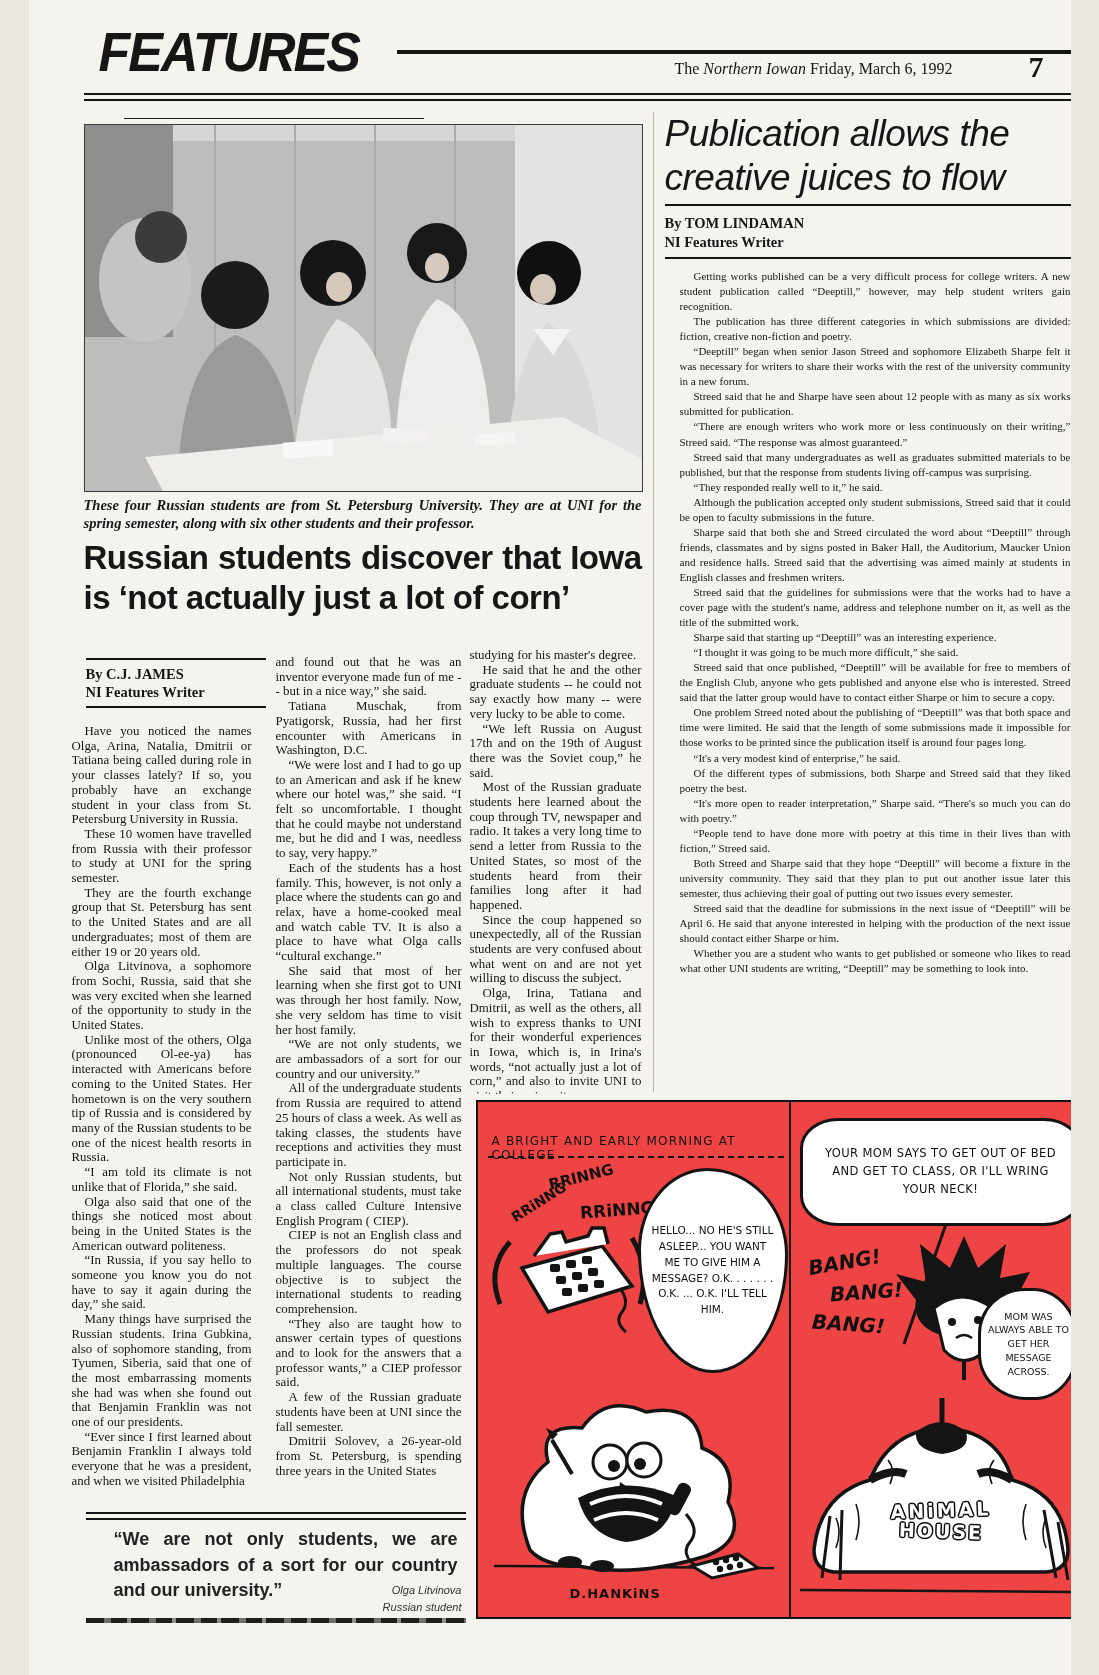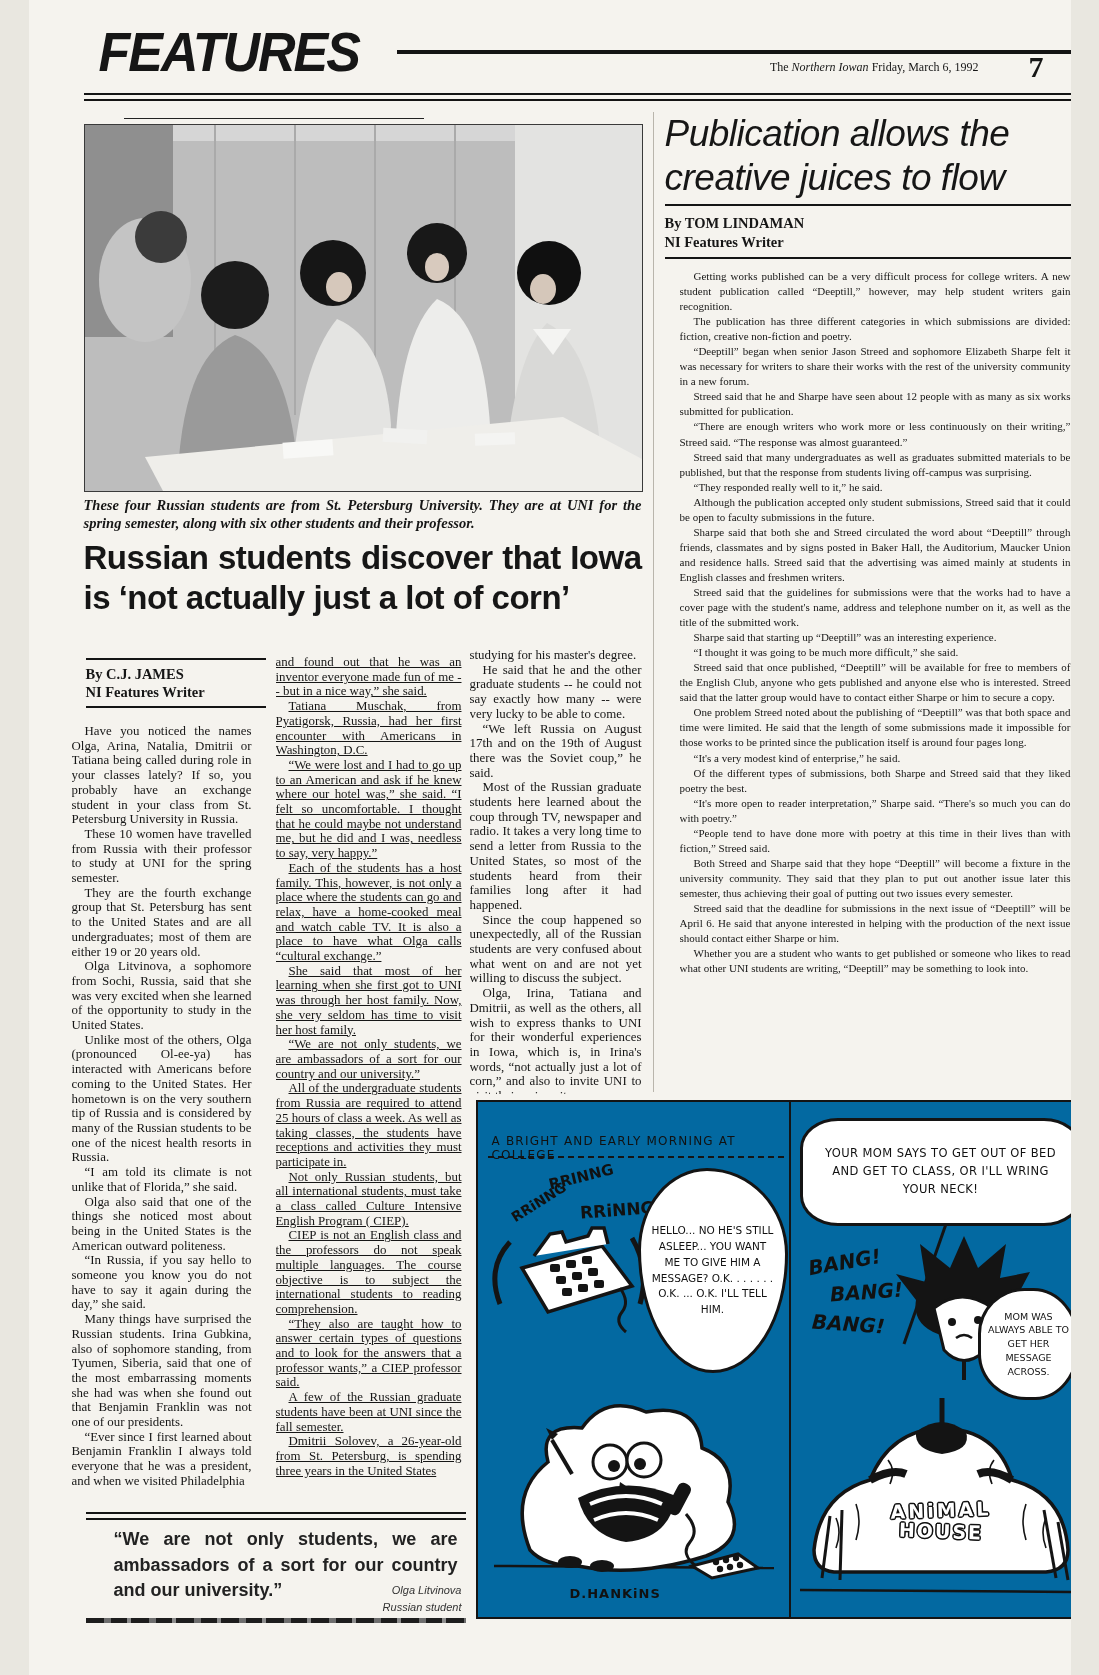--- a/index.html
+++ b/index.html
@@ -4,21 +4,21 @@
 <style>
   html,body{margin:0;padding:0;background:#e9e7e0;}
   .page{position:relative;width:1042px;height:1675px;background:#f5f3ee;margin:0 auto;
         font-family:"Liberation Serif",serif;color:#161616;overflow:hidden;}
   .abs{position:absolute;}
 
   
   .section-title{left:70px;top:22px;font-family:"Liberation Sans",sans-serif;
     font-style:italic;font-weight:bold;font-size:52px;letter-spacing:-2px;transform:scaleY(1.05);}
   .rule-top{left:368px;top:50px;width:674px;height:4px;background:#141414;}
-  .issue-line{left:620px;top:60px;width:330px;text-align:right;font-size:12px;}
+  .issue-line{left:620px;top:60px;width:330px;text-align:center;font-size:16px;}
   .issue-line .it{font-style:italic;}
   .page-number{left:1000px;top:50px;font-size:30px;font-weight:bold;font-family:"Liberation Serif",serif;}
   .double-rule{left:55px;top:93px;width:990px;height:4px;border-top:2px solid #141414;border-bottom:2px solid #141414;}
 
   
   .credit-rule{left:95px;top:118px;width:300px;height:1px;background:#222;}
   .photo-credit{left:390px;top:109px;width:212px;text-align:right;
     font-style:italic;font-weight:bold;font-size:11px;letter-spacing:.4px;margin-top:20px;}
   .photo{left:55px;top:124px;width:557px;height:366px;border:1px solid #3a3a3a;background:#bdbdbd;}
   .photo svg{display:block;}
@@ -32,21 +32,21 @@
   .byline-block{left:57px;top:658px;width:180px;}
   .byline-block .rule{height:2px;background:#141414;margin:0 0 5px 0;}
   .byline-block .rule2{height:2px;background:#141414;margin:5px 0 0 0;}
   .byline{font-weight:bold;font-size:14.5px;line-height:18px;}
   .byline-title{font-weight:bold;font-size:14.5px;line-height:18px;}
 
   .col{overflow:hidden;}
   .col p{margin:0;font-size:12.9px;line-height:14.7px;text-align:justify;text-indent:13px;}
   .col.cont p:first-child{text-indent:0;}
   .col1{left:43px;top:724px;width:180px;height:782px;}
-  .col2{left:247px;top:655px;width:186px;height:851px;text-decoration:underline;}
+  .col2{left:247px;top:655px;width:186px;height:851px;}
   .col3{left:441px;top:648px;width:172px;height:446px;font-family:Liberation Serif, serif;}
 
   
   .pull-quote{left:57px;top:1512px;width:380px;height:114px;}
   .pq-top{height:4px;border-top:2px solid #141414;border-bottom:2px solid #141414;}
   .pq-text{margin-top:7px;padding-left:28px;width:344px;font-family:"Liberation Sans",sans-serif;
     font-weight:bold;font-size:18px;line-height:25.5px;text-align:justify;text-align-last:left;color:#222;}
   .pq-attr{position:absolute;right:4px;top:70px;text-align:right;font-family:"Liberation Sans",sans-serif;
     font-style:italic;font-size:11px;line-height:16.5px;color:#333;}
   .pq-bottom{position:absolute;left:0;top:106px;width:380px;height:5px;
@@ -56,21 +56,21 @@
   .vert-rule{left:624px;top:112px;width:1px;height:980px;background:#b9b5ac;}
   .pub-headline{left:636px;top:112px;width:414px;font-family:"Liberation Sans",sans-serif;
     font-style:italic;font-size:37px;line-height:44px;letter-spacing:-.5px;}
   .pub-rule1{left:636px;top:204px;width:406px;height:2px;background:#141414;}
   .pub-byline{left:636px;top:214px;width:300px;font-weight:bold;font-size:14.5px;line-height:18.5px;}
   .pub-rule2{left:636px;top:257px;width:406px;height:1.5px;background:#141414;}
   .pub-body{left:651px;top:269px;width:391px;height:823px;overflow:hidden;}
   .pub-body p{margin:0;font-size:11px;line-height:15.05px;text-align:justify;text-indent:14px;}
 
   
-  .comic{left:447px;top:1100px;width:613px;height:515px;border:2.5px solid #141414;background:#0369a1;}
+  .comic{left:447px;top:1100px;width:613px;height:515px;border:2.5px solid #141414;background:#ef4444;}
   .comic-divider{position:absolute;left:311px;top:0;width:0;height:100%;border-left:2.5px solid #141414;}
   .comic-caption{position:absolute;left:14px;top:32px;width:292px;
     font-family:"DejaVu Sans",sans-serif;font-size:12px;letter-spacing:1.2px;color:#111;}
   .comic-caption-underline{position:absolute;left:10px;top:54px;width:296px;border-top:2.5px dashed #141414;}
   .sfx{position:absolute;font-family:"DejaVu Sans",sans-serif;font-weight:bold;color:#111;}
   .bubble{position:absolute;background:#fff;border:3px solid #141414;color:#111;
     font-family:"DejaVu Sans",sans-serif;display:flex;align-items:center;justify-content:center;
     text-align:center;box-sizing:border-box;}
   .bubble1{left:160px;top:66px;width:150px;height:205px;border-radius:46% 54% 50% 50%/40% 42% 58% 60%;
     font-size:10.5px;line-height:1.5;padding:14px 10px;}

